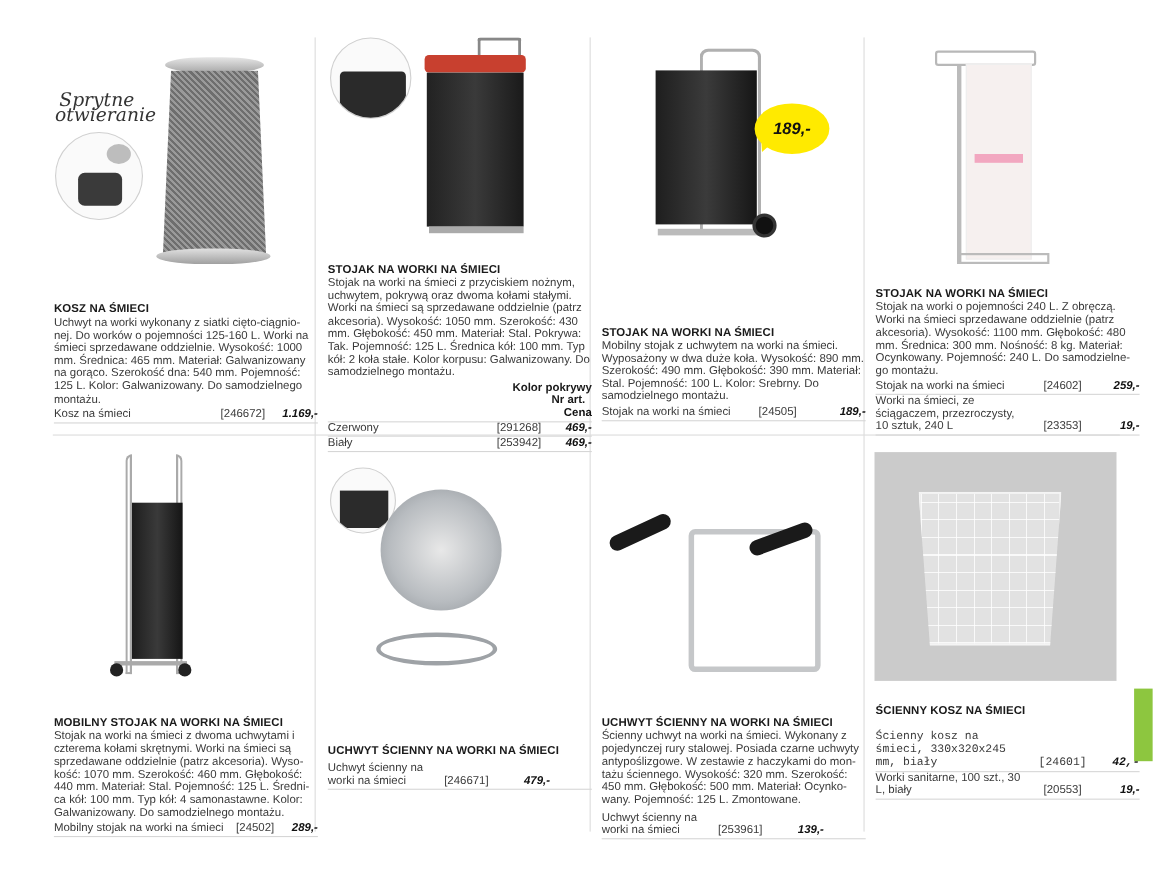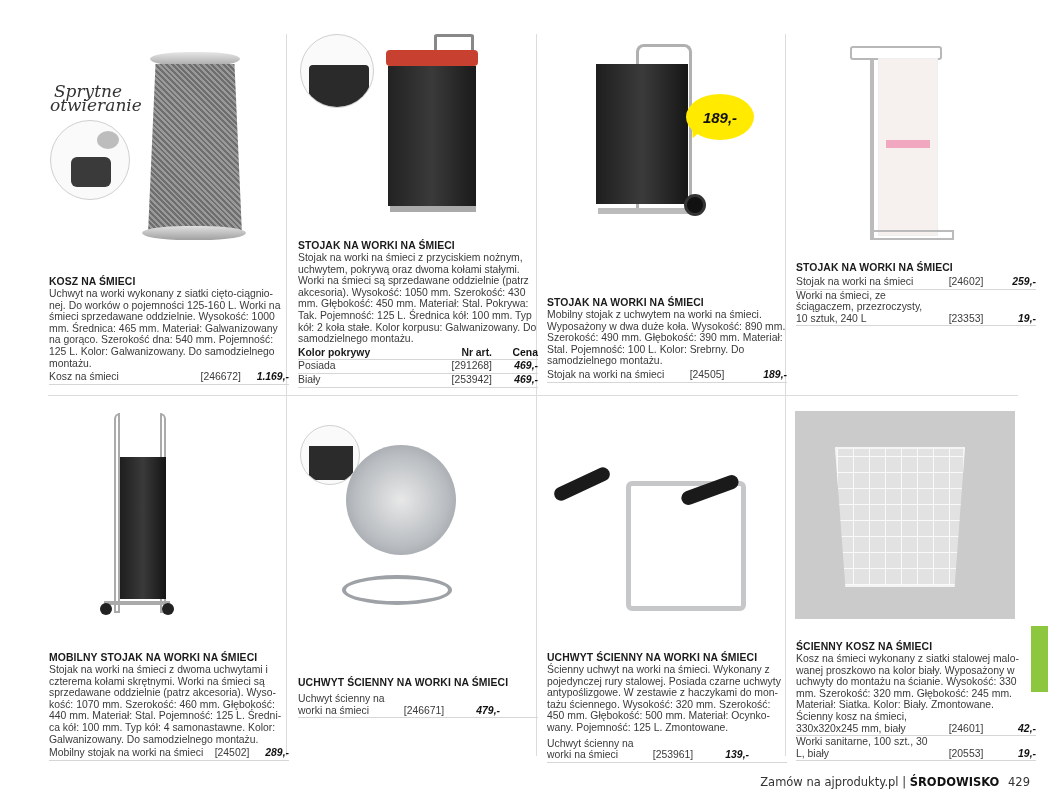--- a/index.html
+++ b/index.html
@@ -15,21 +15,21 @@
   .cell { position: absolute; width: 240px; }
   .img-area { position: absolute; }
 
   .title { font-weight: bold; font-size: 10.4px; color: #1a1a1a; line-height: 12px; letter-spacing: 0.1px; }
   .desc { font-size: 10.4px; line-height: 11.6px; color: #3a3a3a; }
 
   .prow { display: flex; align-items: flex-end; font-size: 10.4px; line-height: 11.6px; border-bottom: 1px solid #d6d6d6; padding-bottom: 1px; margin-top: 2px; }
   .prow .pname { flex: 1; }
   .prow .part { width: 72px; text-align: center; }
   .prow .pprice { width: 40px; text-align: right; font-weight: bold; font-style: italic; color: #111; }
-  .prow.hdr { font-weight: bold; color: #1a1a1a; }
+  .prow.hdr { font-weight: bold; color: #1a1a1a; flex-direction: column; }
   .prow.hdr .part { text-align: right; padding-right: 6px; font-weight: bold; }
   .prow.hdr .pprice { font-style: normal; }
 
   
   .shape { position: absolute; }
 
   .green-tab { position: absolute; left: 1031px; top: 626px; width: 17px; height: 66px; background: #8dc63f; }
 
   .footer { position: absolute; right: 18px; top: 775px; font-family: "DejaVu Sans", sans-serif; font-size: 11.5px; color: #333; white-space: nowrap; }
   .footer b { font-weight: bold; color: #111; }
@@ -83,21 +83,21 @@
   </div>
   <div class="cell" style="left:298px; top:240px;">
     <div class="title">STOJAK NA WORKI NA ŚMIECI</div>
     <div class="desc">Stojak na worki na śmieci z przyciskiem nożnym, uchwytem, pokrywą oraz dwoma kołami stałymi. Worki na śmieci są sprzedawane oddzielnie (patrz akcesoria). Wysokość: 1050 mm. Szerokość: 430 mm. Głębokość: 450 mm. Materiał: Stal. Pokrywa: Tak. Pojemność: 125 L. Średnica kół: 100 mm. Typ kół: 2 koła stałe. Kolor korpusu: Galwanizowany. Do samodzielnego montażu.</div>
     <div class="prow hdr">
       <span class="pname">Kolor pokrywy</span>
       <span class="part">Nr art.</span>
       <span class="pprice">Cena</span>
     </div>
     <div class="prow" style="margin-top:0;">
-      <span class="pname">Posiada</span>
+      <span class="pname">Czerwony</span>
       <span class="part" style="text-align:right; padding-right:6px;">[291268]</span>
       <span class="pprice">469,-</span>
     </div>
     <div class="prow" style="margin-top:0;">
       <span class="pname">Biały</span>
       <span class="part" style="text-align:right; padding-right:6px;">[253942]</span>
       <span class="pprice">469,-</span>
     </div>
   </div>
 
@@ -122,20 +122,21 @@
 
   <div class="img-area" style="left:790px; top:30px; width:240px; height:225px;">
     <div class="shape" style="left:60px; top:16px; width:92px; height:14px; border:2px solid #b8b8b8; border-radius:3px;"></div>
     <div class="shape" style="left:80px; top:30px; width:4px; height:180px; background:#bbb;"></div>
     <div class="shape" style="left:88px; top:28px; width:60px; height:178px; background:#f6f0ef; border:1px solid #eee;"></div>
     <div class="shape" style="left:96px; top:110px; width:44px; height:8px; background:#f2a7c0;"></div>
     <div class="shape" style="left:80px; top:200px; width:84px; height:10px; border:2px solid #bbb;"></div>
   </div>
   <div class="cell" style="left:796px; top:262px;">
     <div class="title">STOJAK NA WORKI NA ŚMIECI</div>
+    <div class="desc">Stojak na worki o pojemności 240 L. Z obręczą. Worki na śmieci sprzedawane oddzielnie (patrz akcesoria). Wysokość: 1100 mm. Głębokość: 480 mm. Średnica: 300 mm. Nośność: 8 kg. Materiał: Ocynkowany. Pojemność: 240 L. Do samodzielne-go montażu.</div>
     <div class="prow">
       <span class="pname">Stojak na worki na śmieci</span>
       <span class="part" style="width:60px;">[24602]</span>
       <span class="pprice">259,-</span>
     </div>
     <div class="prow" style="margin-top:0;">
       <span class="pname">Worki na śmieci, ze ściągaczem, przezroczysty, 10 sztuk, 240 L</span>
       <span class="part" style="width:60px;">[23353]</span>
       <span class="pprice">19,-</span>
     </div>
@@ -188,32 +189,26 @@
       <span class="part">[253961]</span>
       <span class="pprice">139,-</span>
     </div>
   </div>
 
   <div class="img-area" style="left:795px; top:411px; width:220px; height:208px; background:#cbcbcb;">
     <div class="shape" style="left:40px; top:36px; width:130px; height:140px; border:2px solid #f4f4f4; background:repeating-linear-gradient(0deg,rgba(255,255,255,0.8) 0 1px,transparent 1px 16px),repeating-linear-gradient(90deg,rgba(255,255,255,0.8) 0 1px,transparent 1px 16px),rgba(245,245,245,0.55); clip-path:polygon(0 0,100% 0,92% 100%,8% 100%);"></div>
   </div>
   <div class="cell" style="left:796px; top:641px;">
     <div class="title">ŚCIENNY KOSZ NA ŚMIECI</div>
-    <div class="desc">Kosz na śmieci wykonany z siatki stalowej malo-wanej proszkowo na kolor biały. Wyposażony w uchwyty do montażu na ścianie. Wysokość: 330 mm. Szerokość: 320 mm. Głębokość: 245 mm. Materiał: Siatka. Kolor: Biały. Zmontowane.</div>
-    <div class="prow" style="margin-top:0;">
+    <div class="prow" style="margin-top:12px;font-family:Liberation Mono, monospace;">
       <span class="pname">Ścienny kosz na śmieci, 330x320x245 mm, biały</span>
       <span class="part" style="width:60px;">[24601]</span>
       <span class="pprice">42,-</span>
     </div>
     <div class="prow" style="margin-top:0;">
       <span class="pname">Worki sanitarne, 100 szt., 30 L, biały</span>
       <span class="part" style="width:60px;">[20553]</span>
       <span class="pprice">19,-</span>
     </div>
   </div>
 
   <div class="green-tab"></div>
-  <div class="footer">
-    <span>Zamów na ajprodukty.pl |</span>
-    <b>ŚRODOWISKO</b>
-    <span class="pg">429</span>
-  </div>
 </div>
 
 </body></html>

